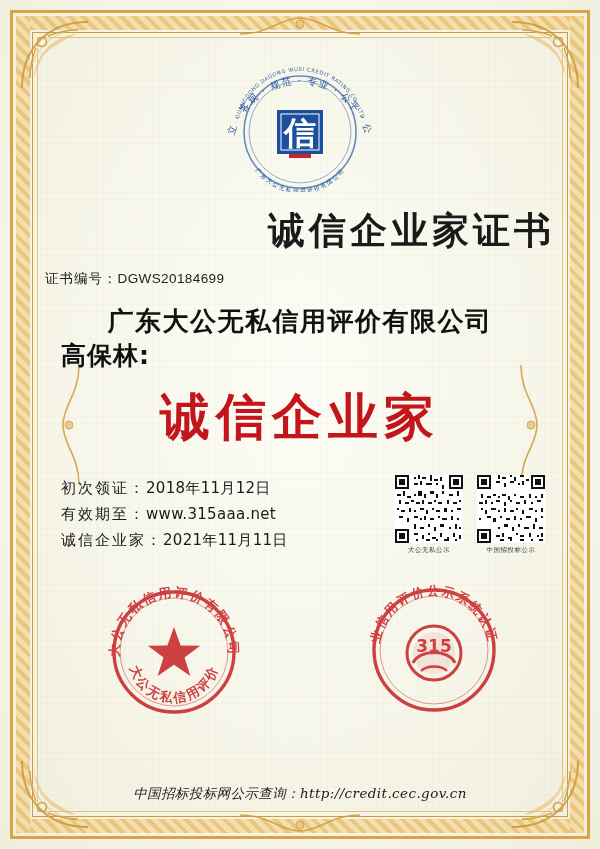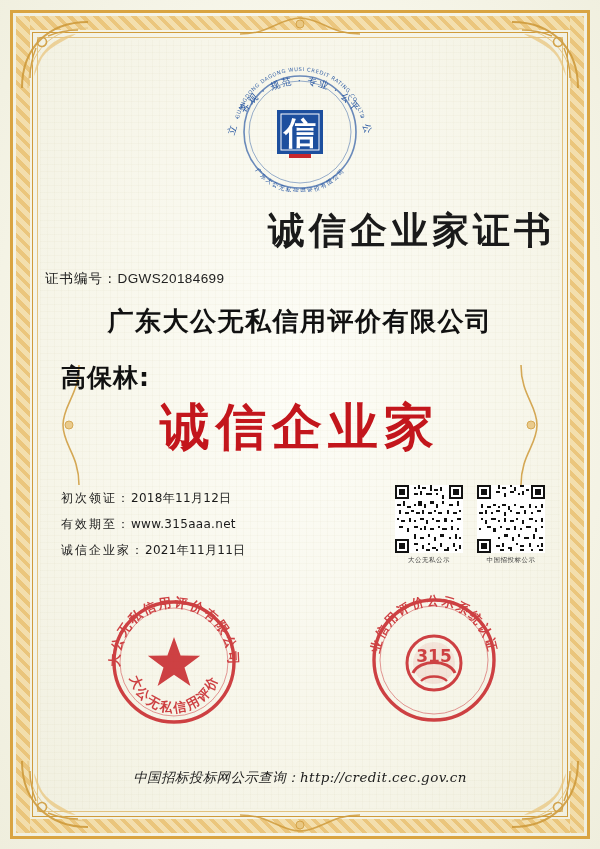--- a/index.html
+++ b/index.html
@@ -127,48 +127,47 @@
     text-align: center;
     margin-top: 16px;
     font-size: 26px;
     font-weight: bold;
     letter-spacing: 1.5px;
     color: #111;
     font-family: "DejaVu Sans", "Liberation Sans", sans-serif;
   }
 
   .person {
-    margin-top: 22px;
     margin-left: 16px;
     font-size: 25px;
     font-weight: bold;
     letter-spacing: 1px;
     color: #111;
     font-family: "DejaVu Sans", "Liberation Sans", sans-serif;
   }
 
   .award {
     text-align: center;
-    margin-top: 0;
+    margin-top: 12px;
     font-size: 50px;
     font-weight: bold;
     letter-spacing: 6px;
     color: #c3161c;
     font-family: "DejaVu Sans", "Liberation Sans", sans-serif;
   }
 
   .info-row {
     display: flex;
     margin-top: 24px;
     align-items: flex-start;
   }
 
   .info-list {
     margin-left: 16px;
-    font-size: 12px;
+    font-size: 15px;
     color: #1a1a1a;
     line-height: 26px;
     font-family: "DejaVu Sans", "Liberation Sans", sans-serif;
   }
   .info-list .line {
     white-space: nowrap;
   }
   .info-list .k { letter-spacing: 2px; }
   .info-list .v { letter-spacing: 0.3px; }
 
@@ -202,21 +201,21 @@
   .seal {
     position: absolute;
     width: 142px;
     height: 142px;
   }
   .seal.left { left: 58px; top: 0px; }
   .seal.right { right: 50px; top: -2px; }
 
   .footer {
     position: absolute;
-    bottom: 16px;
+    bottom: 0;
     left: 0;
     right: 0;
     text-align: center;
     font-size: 13.5px;
     color: #1b1b1b;
     font-family: "DejaVu Serif", "Liberation Serif", serif;
     font-style: italic;
     letter-spacing: 0.4px;
   }
 </style>

